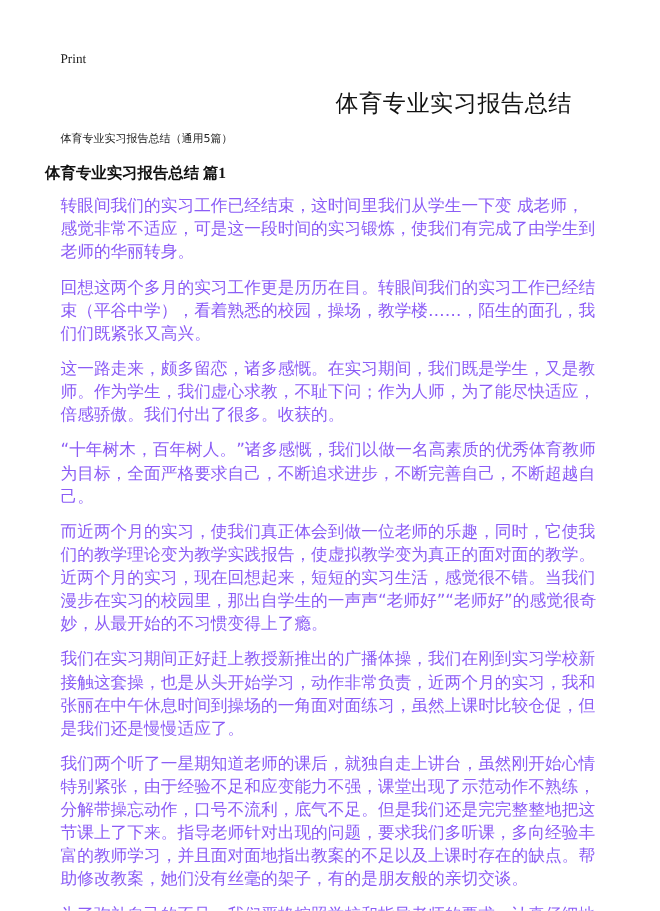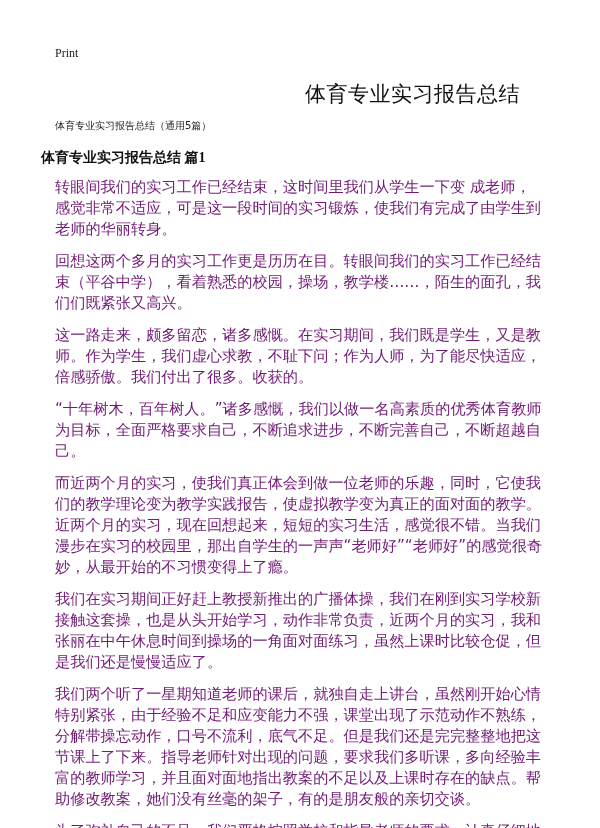--- a/index.html
+++ b/index.html
@@ -56,21 +56,21 @@
     .body-text {
       position: absolute;
       left: 55px;
       top: 177px;
       width: 490px;
     }
     .para {
       font-family: "DejaVu Sans", "Liberation Sans", sans-serif;
       font-size: 15.2px;
       line-height: 21px;
-      color: #701a75;
+      color: #8b5cf6;
       margin: 0 0 11px 0;
       word-break: break-all;
       text-align: left;
     }
   </style>
 </head>
 <body>
 
 <div class="print-label">Print</div>
 

